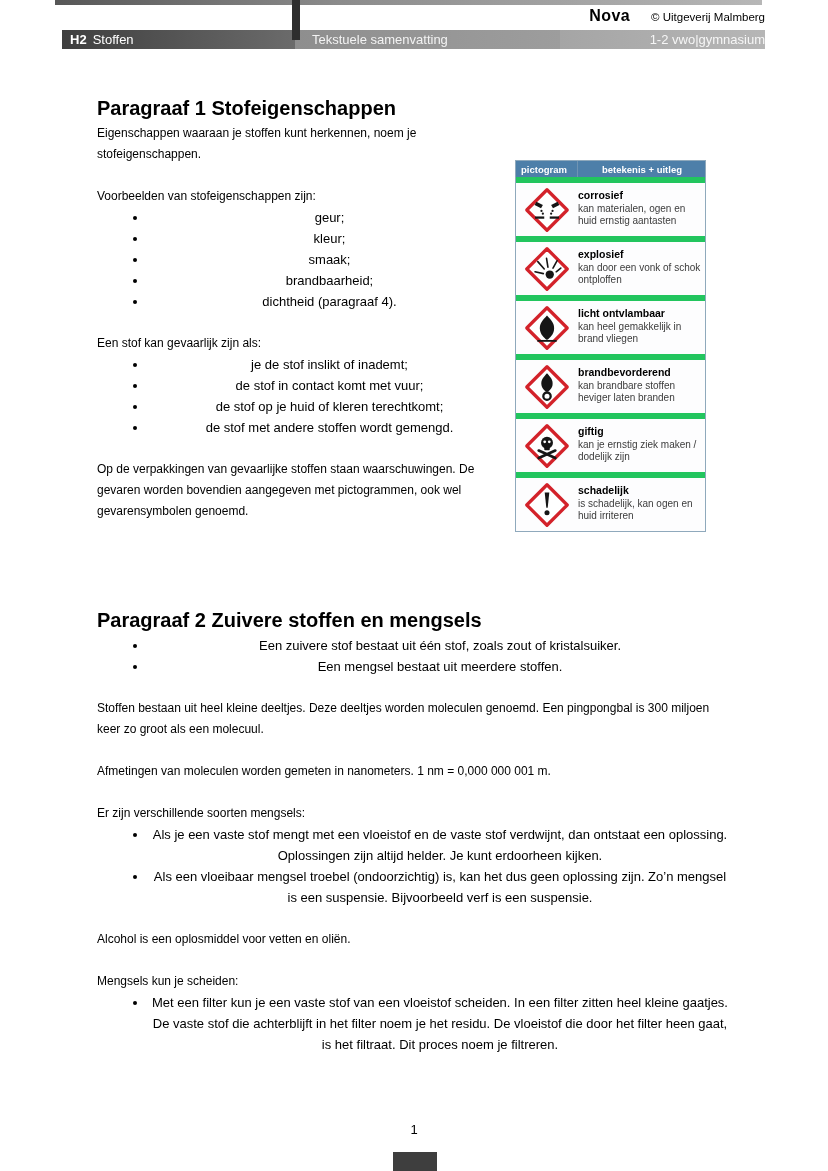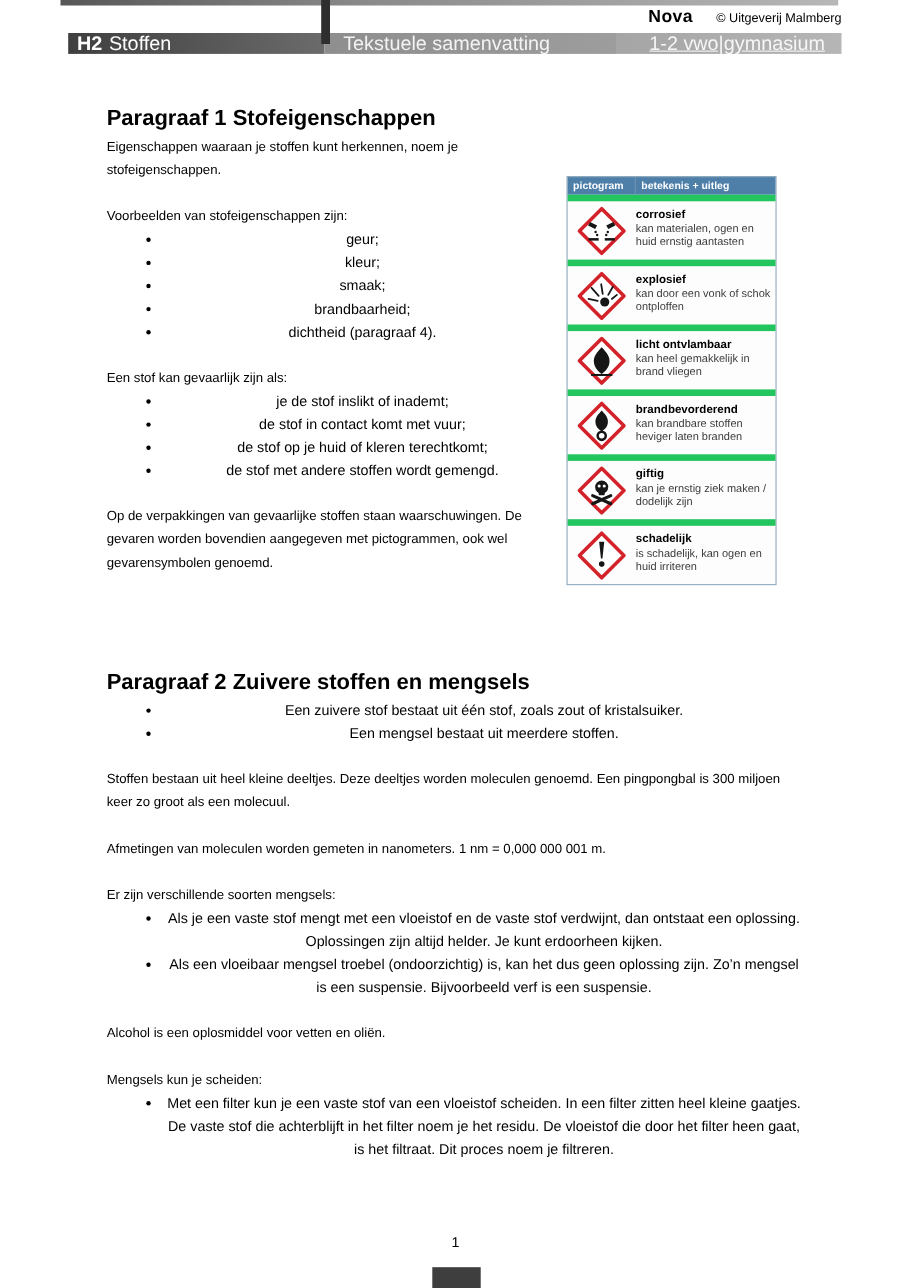--- a/index.html
+++ b/index.html
@@ -13,44 +13,44 @@
   
   .top-strip { position:absolute; left:55px; top:0; width:707px; height:5px;
     background:linear-gradient(90deg,#575757 0%, #8b8b8b 40%, #b7b7b7 100%); }
   .top-tick { position:absolute; left:292px; top:0; width:8px; height:40px; background:#2e2e2e; z-index:3; }
   .meta { position:absolute; top:7px; right:63px; display:flex; align-items:baseline; gap:21px; }
   .brand { font-size:16px; font-weight:bold; letter-spacing:.4px; }
   .copyright { font-size:11.5px; }
 
   
   .hbar { position:absolute; left:62px; top:30px; width:703px; height:19px; display:flex;
-    font-size:18px; color:#fff; z-index:2; }
+    font-size:13px; color:#fff; z-index:2; }
   .hseg1 { width:233px; background:linear-gradient(90deg,#3f3f3f,#6b6b6b);
     display:flex; align-items:center; padding-left:8px; gap:6px; }
   .hseg1 .code { font-weight:bold; }
   .hseg2 { width:265px; background:linear-gradient(90deg,#8e8e8e,#9d9d9d);
     display:flex; align-items:center; padding-left:17px; color:#f3f3f3; }
   .hseg3 { flex:1; background:linear-gradient(90deg,#a5a5a5,#b6b6b6);
-    display:flex; align-items:center; justify-content:flex-end; padding-right:15px; color:#f6f6f6;text-decoration:underline; }
+    display:flex; align-items:center; justify-content:flex-end; color:#f6f6f6; }
 
   
   .content { position:absolute; left:97px; top:96px; width:640px; }
   h1 { font-size:20px; line-height:24px; margin:0 0 3px 0; font-weight:bold; }
   p { margin:0; font-size:12px; line-height:21px; }
   .gap { margin-top:21px; }
   ul { margin:0; padding-left:51px; font-size:13px; line-height:21px; list-style:disc outside; }
   li { padding-left:2px;text-align:center; }
 
   .s1-row { display:flex; align-items:flex-start; }
   .s1-left { width:412px; }
 
   
   .ptable { width:191px; margin-left:6px; margin-top:64px; border:1px solid #8fa9bc; background:#fdfdfe; }
   .pt-header { display:flex; height:16px; background:#4d7fa9; color:#fff; font-weight:bold;
-    font-size:9.5px; align-items:center; }
+    font-size:9.5px; align-items:center;gap:19px; }
   .pt-h1 { width:62px; padding-left:5px; border-right:1px solid #6f94b3; height:100%; display:flex; align-items:center; }
   .pt-h2 { flex:1; padding-left:5px; }
   .pt-row { display:flex; border-top:6px solid #22c55e; height:59px; }
   .pt-icon { width:62px; display:flex; align-items:center; justify-content:center; }
   .pt-textcell { flex:1; padding:6px 4px 0 0; }
   .pt-title { font-size:10.5px; font-weight:bold; line-height:12px; margin-bottom:2px; }
   .pt-desc { font-size:10px; line-height:12px; color:#3c3c3c; }
 
   .section2 { margin-top:76px; width:633px; }
 

